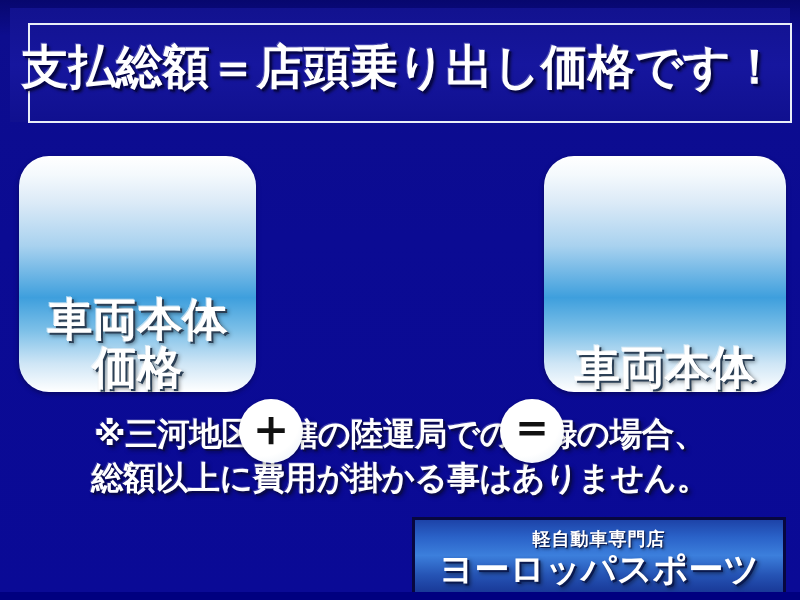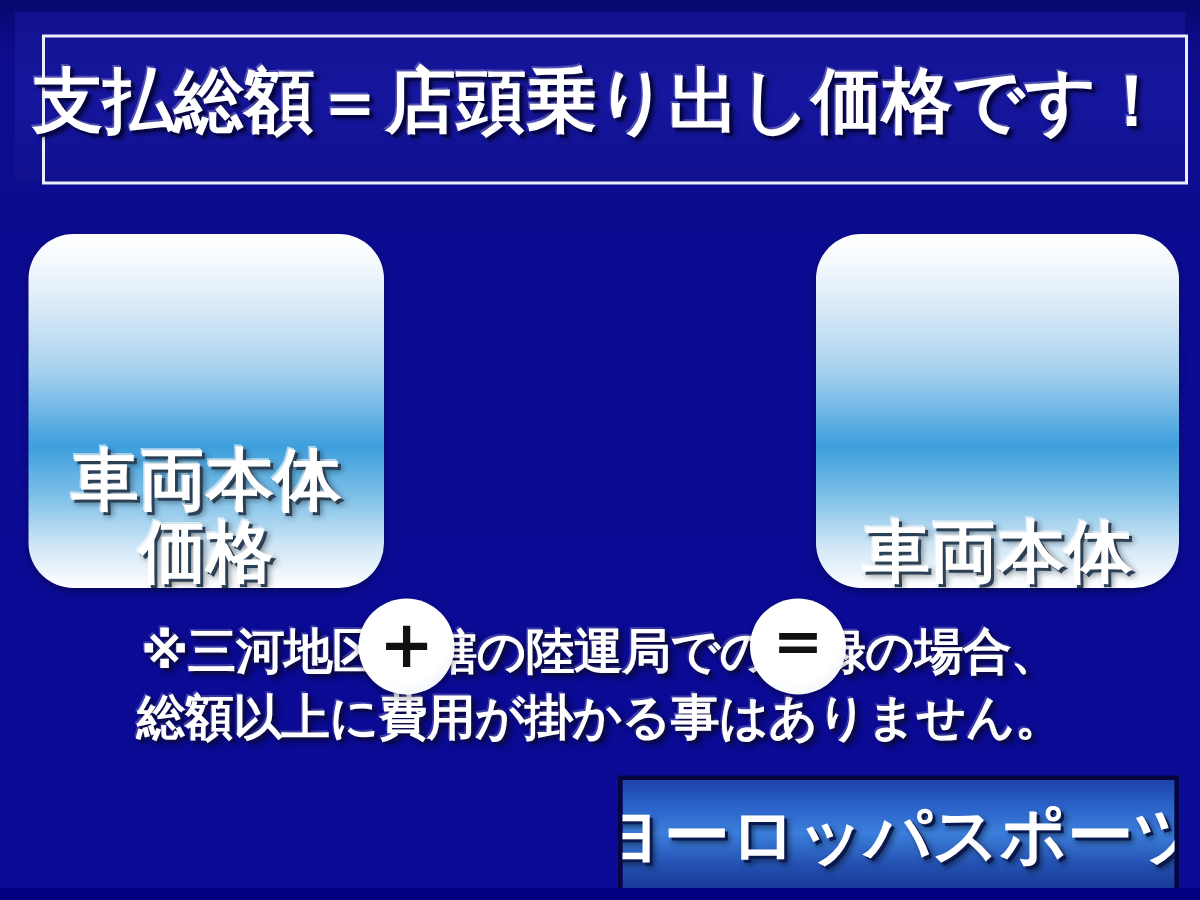--- a/index.html
+++ b/index.html
@@ -180,21 +180,21 @@
     font-weight: bold;
     font-size: 18px;
     letter-spacing: 1px;
     line-height: 1;
     margin-bottom: 3px;
     text-shadow: 1px 1px 0 #0a1a50, 2px 2px 3px rgba(0,0,0,0.5);
   }
   .logo-name {
     color: #ffffff;
     font-weight: bold;
-    font-size: 44px;
+    font-size: 35px;
     letter-spacing: 0px;
     line-height: 1.05;
     white-space: nowrap;
     text-shadow: 2px 2px 0 #0a1a50, 3px 3px 4px rgba(0,0,0,0.55);
   }
 </style>
 </head>
 <body>
 
 <div id="poster">
@@ -223,16 +223,17 @@
     <div class="card card-3">
       <div class="card-label">車両本体</div>
     </div>
 
   </div>
 
   <div class="note">※三河地区管轄の陸運局での登録の場合、
 総額以上に費用が掛かる事はありません。</div>
 
   <div class="logo-banner">
+    <div class="logo-sub">軽自動車専門店</div>
     <div class="logo-name">ヨーロッパスポーツ</div>
   </div>
 
 </div>
 
 </body></html>

